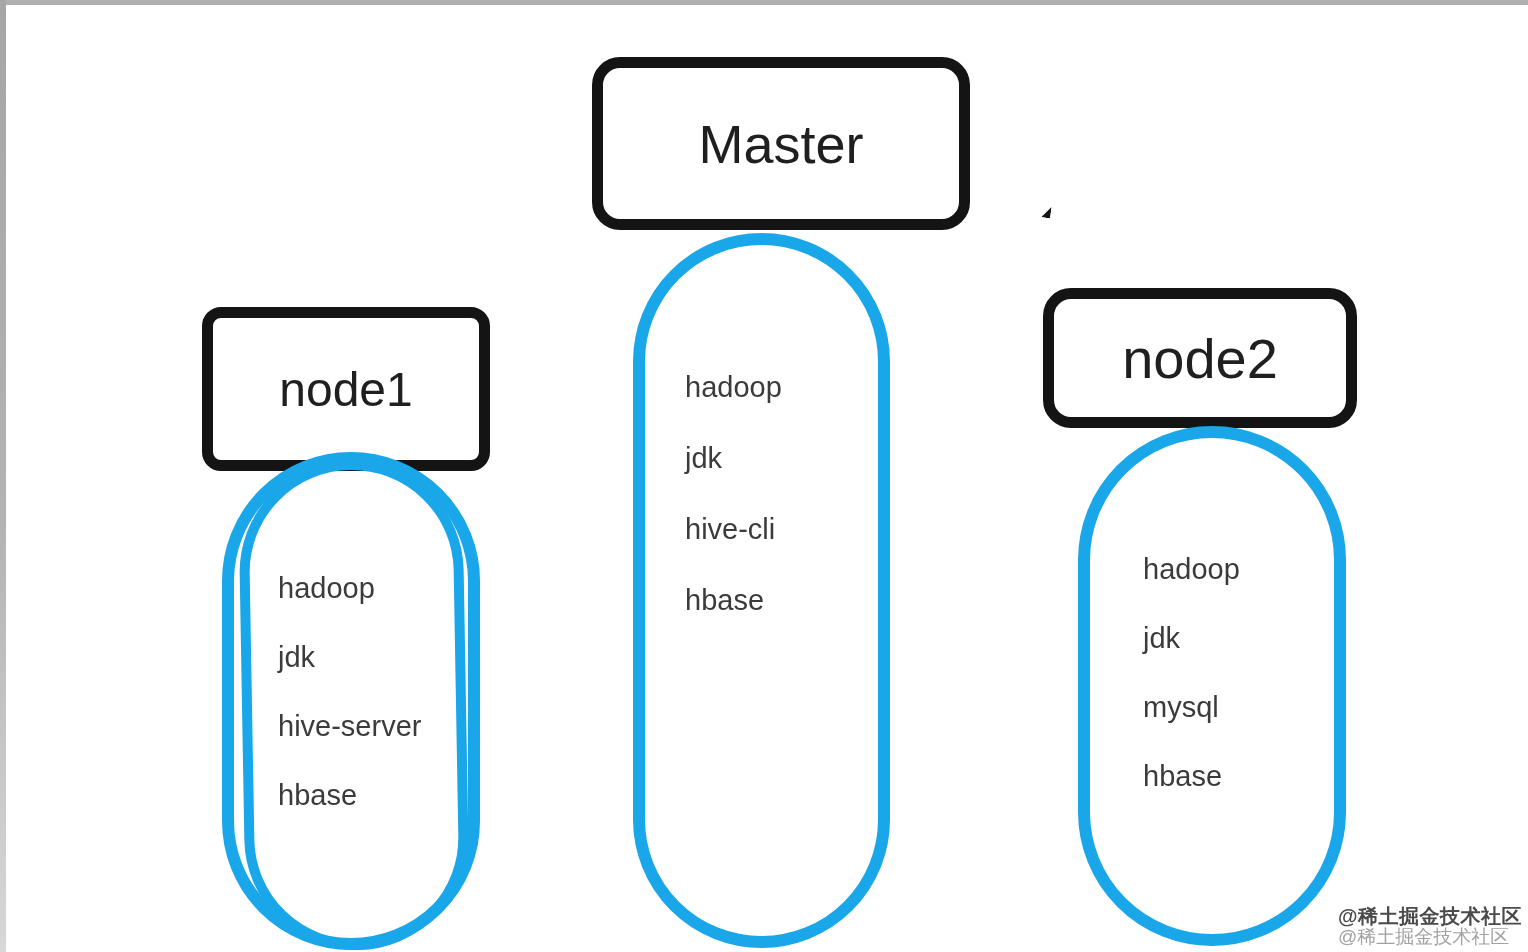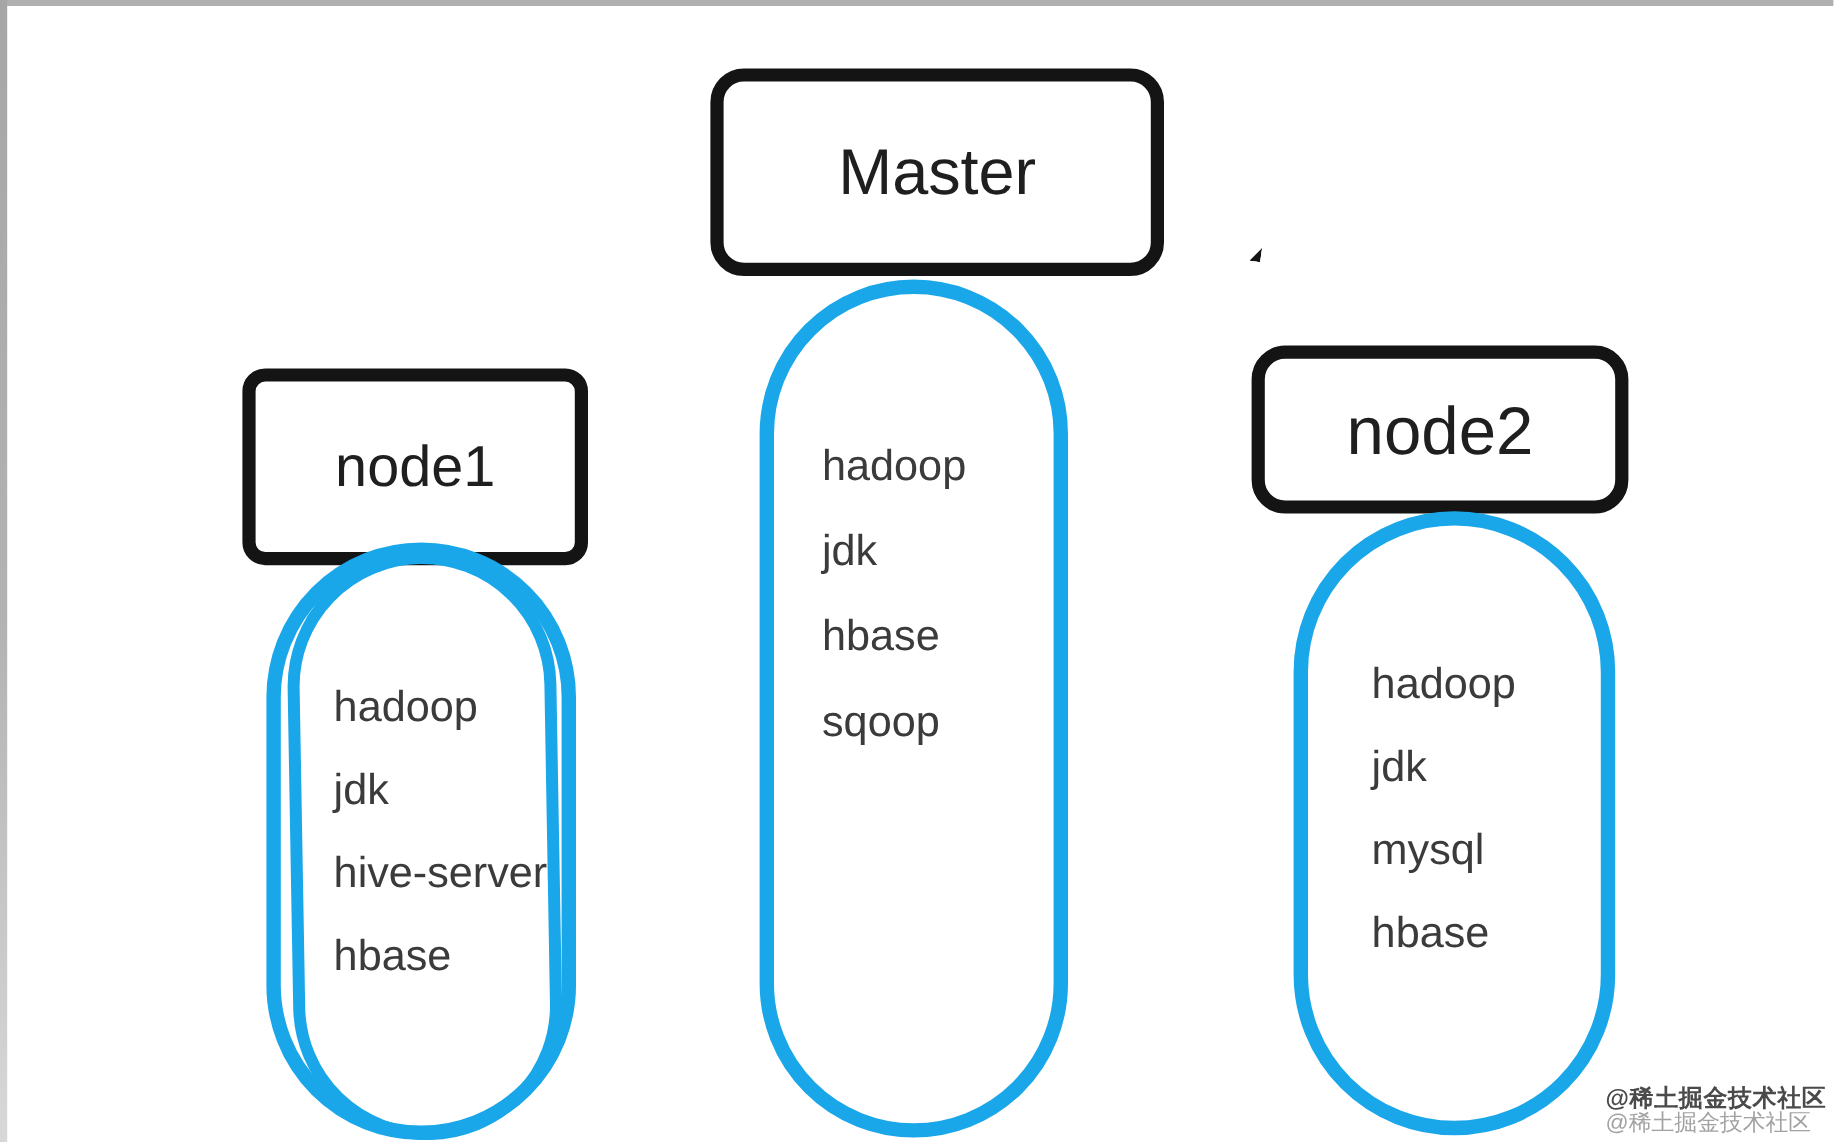--- a/index.html
+++ b/index.html
@@ -56,21 +56,21 @@
     border-radius: 112px; border-width: 10px;
     transform: rotate(-1deg);
   }
   .cap-node2 { left: 1078px; top: 426px; width: 268px; height: 520px; border-radius: 134px; }
   
   .item-list {
     position: absolute;
     margin: 0; padding: 0;
     list-style: none;
     color: var(--item-text, #3b3b3b);
-    font-size: 36px;
+    font-size: 29px;
     white-space: nowrap;
     z-index: 3;
   }
   .list-master { left: 685px; top: 352px; }
   .list-master li { height: 71px; line-height: 71px; }
   .list-node1 { left: 278px; top: 554px; }
   .list-node1 li { height: 69px; line-height: 69px; }
   .list-node2 { left: 1143px; top: 535px; }
   .list-node2 li { height: 69px; line-height: 69px; }
   
@@ -111,22 +111,22 @@
   <div class="frame-top"></div>
   <div class="frame-left"></div>
 
   <div class="label-box box-master">
     <span>Master</span>
   </div>
   <div class="capsule cap-master"></div>
   <ul class="item-list list-master">
     <li>hadoop</li>
     <li>jdk</li>
+    <li>hive-cli</li>
     <li>hbase</li>
-    <li>sqoop</li>
   </ul>
 
   <div class="label-box box-node1">
     <span>node1</span>
   </div>
   <div class="capsule cap-node1-outer"></div>
   <div class="capsule cap-node1-inner"></div>
   <ul class="item-list list-node1">
     <li>hadoop</li>
     <li>jdk</li>

